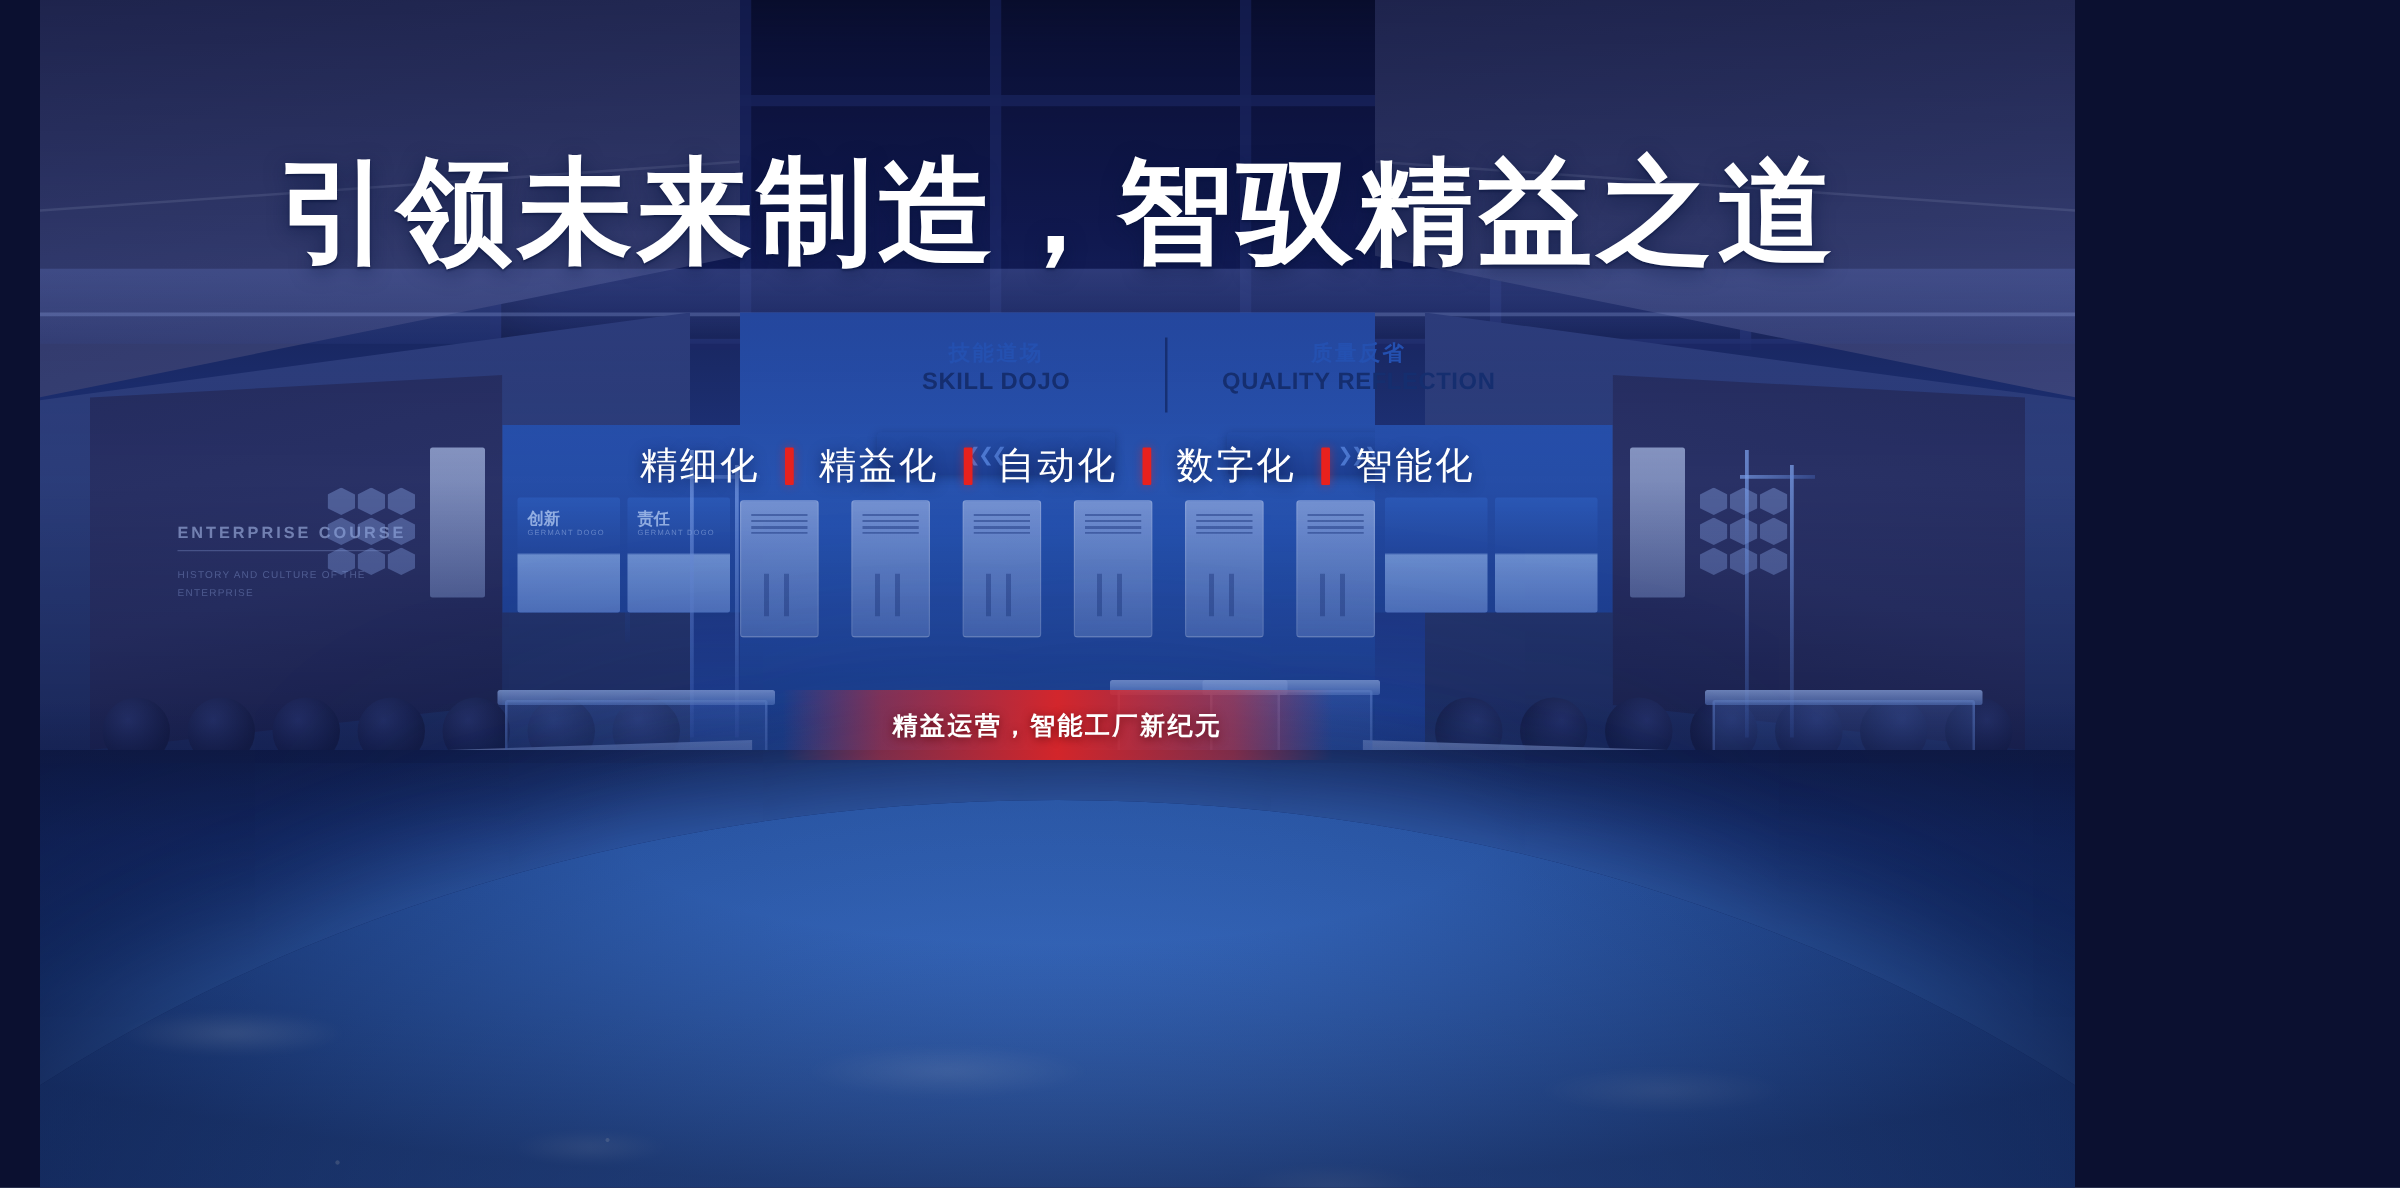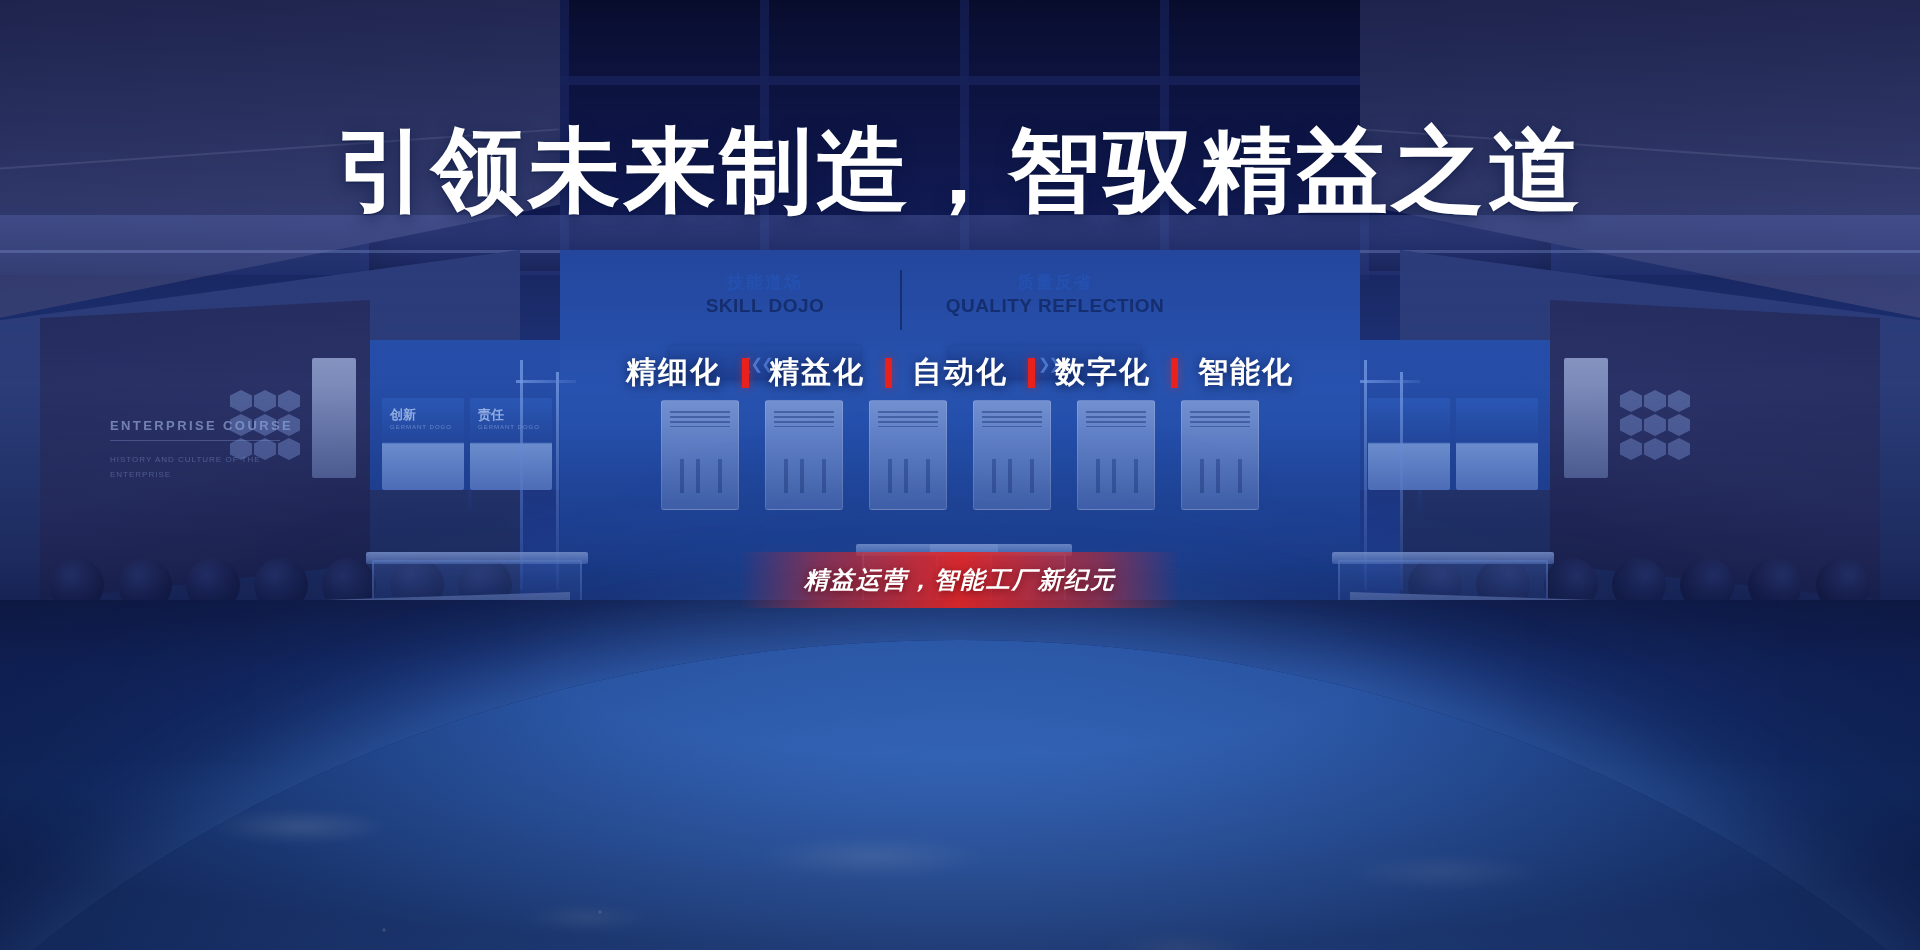--- a/index.html
+++ b/index.html
@@ -1,20 +1,21 @@
 <!DOCTYPE html>
 <html><head>
 <meta charset="utf-8">
 <style>
   html,body{margin:0;padding:0;background:#0b1030;}
   *{box-sizing:border-box;}
   .stage{
-    position:relative;width:1920px;height:950px;overflow:hidden;
+    position:relative;width:1628px;height:950px;overflow:hidden;
     font-family:"Liberation Sans","DejaVu Sans",sans-serif;
     background:#16204d;
+    margin-left:32px;
   }
 
   
   .hall{position:absolute;inset:0;overflow:hidden;}
   .hall-base{
     position:absolute;inset:0;
     background:linear-gradient(180deg,#1b2350 0%,#1d2a5e 22%,#27418c 45%,#2d56ab 60%,#1f3f8e 72%,#16255c 85%,#101a44 100%);
   }
   
   .windows{position:absolute;left:360px;top:-10px;width:1200px;height:290px;
@@ -168,31 +169,31 @@
   }
   .subtitle{
     position:absolute;top:300px;left:0;right:0;text-align:center;
     font-size:23px;font-weight:600;color:#ffffff;letter-spacing:1.2px;
     text-shadow:0 2px 10px rgba(8,20,60,.7);
   }
   .keywords{
     position:absolute;top:352px;left:0;right:0;
     display:flex;align-items:center;justify-content:center;gap:20px;
   }
-  .kw{font-size:30px;font-weight:700;color:#ffffff;letter-spacing:2px;
+  .kw{font-size:30px;font-weight:400;color:#ffffff;letter-spacing:2px;
     text-shadow:0 2px 10px rgba(8,20,60,.7);}
   .kwbar{width:7px;height:30px;background:#e8211d;border-radius:1px;
     box-shadow:0 0 8px rgba(232,33,29,.45);}
   .ribbon{
     position:absolute;left:50%;transform:translateX(-50%);top:552px;
     width:440px;height:56px;display:flex;align-items:center;justify-content:center;
     background:linear-gradient(90deg,rgba(196,40,50,0) 0%,rgba(206,40,46,.55) 18%,rgba(226,36,36,.92) 50%,rgba(206,40,46,.55) 82%,rgba(196,40,50,0) 100%);
   }
-  .ribbon span{font-size:24px;font-weight:700;color:#fff;letter-spacing:2px;
-    text-shadow:0 2px 8px rgba(90,8,12,.8);font-style:italic;}
+  .ribbon span{font-size:20px;font-weight:700;color:#fff;letter-spacing:2px;
+    text-shadow:0 2px 8px rgba(90,8,12,.8);}
 </style>
 </head>
 <body>
 
 <div class="stage">
 
   <div class="hall">
     <div class="hall-base"></div>
 
     <div class="windows">

